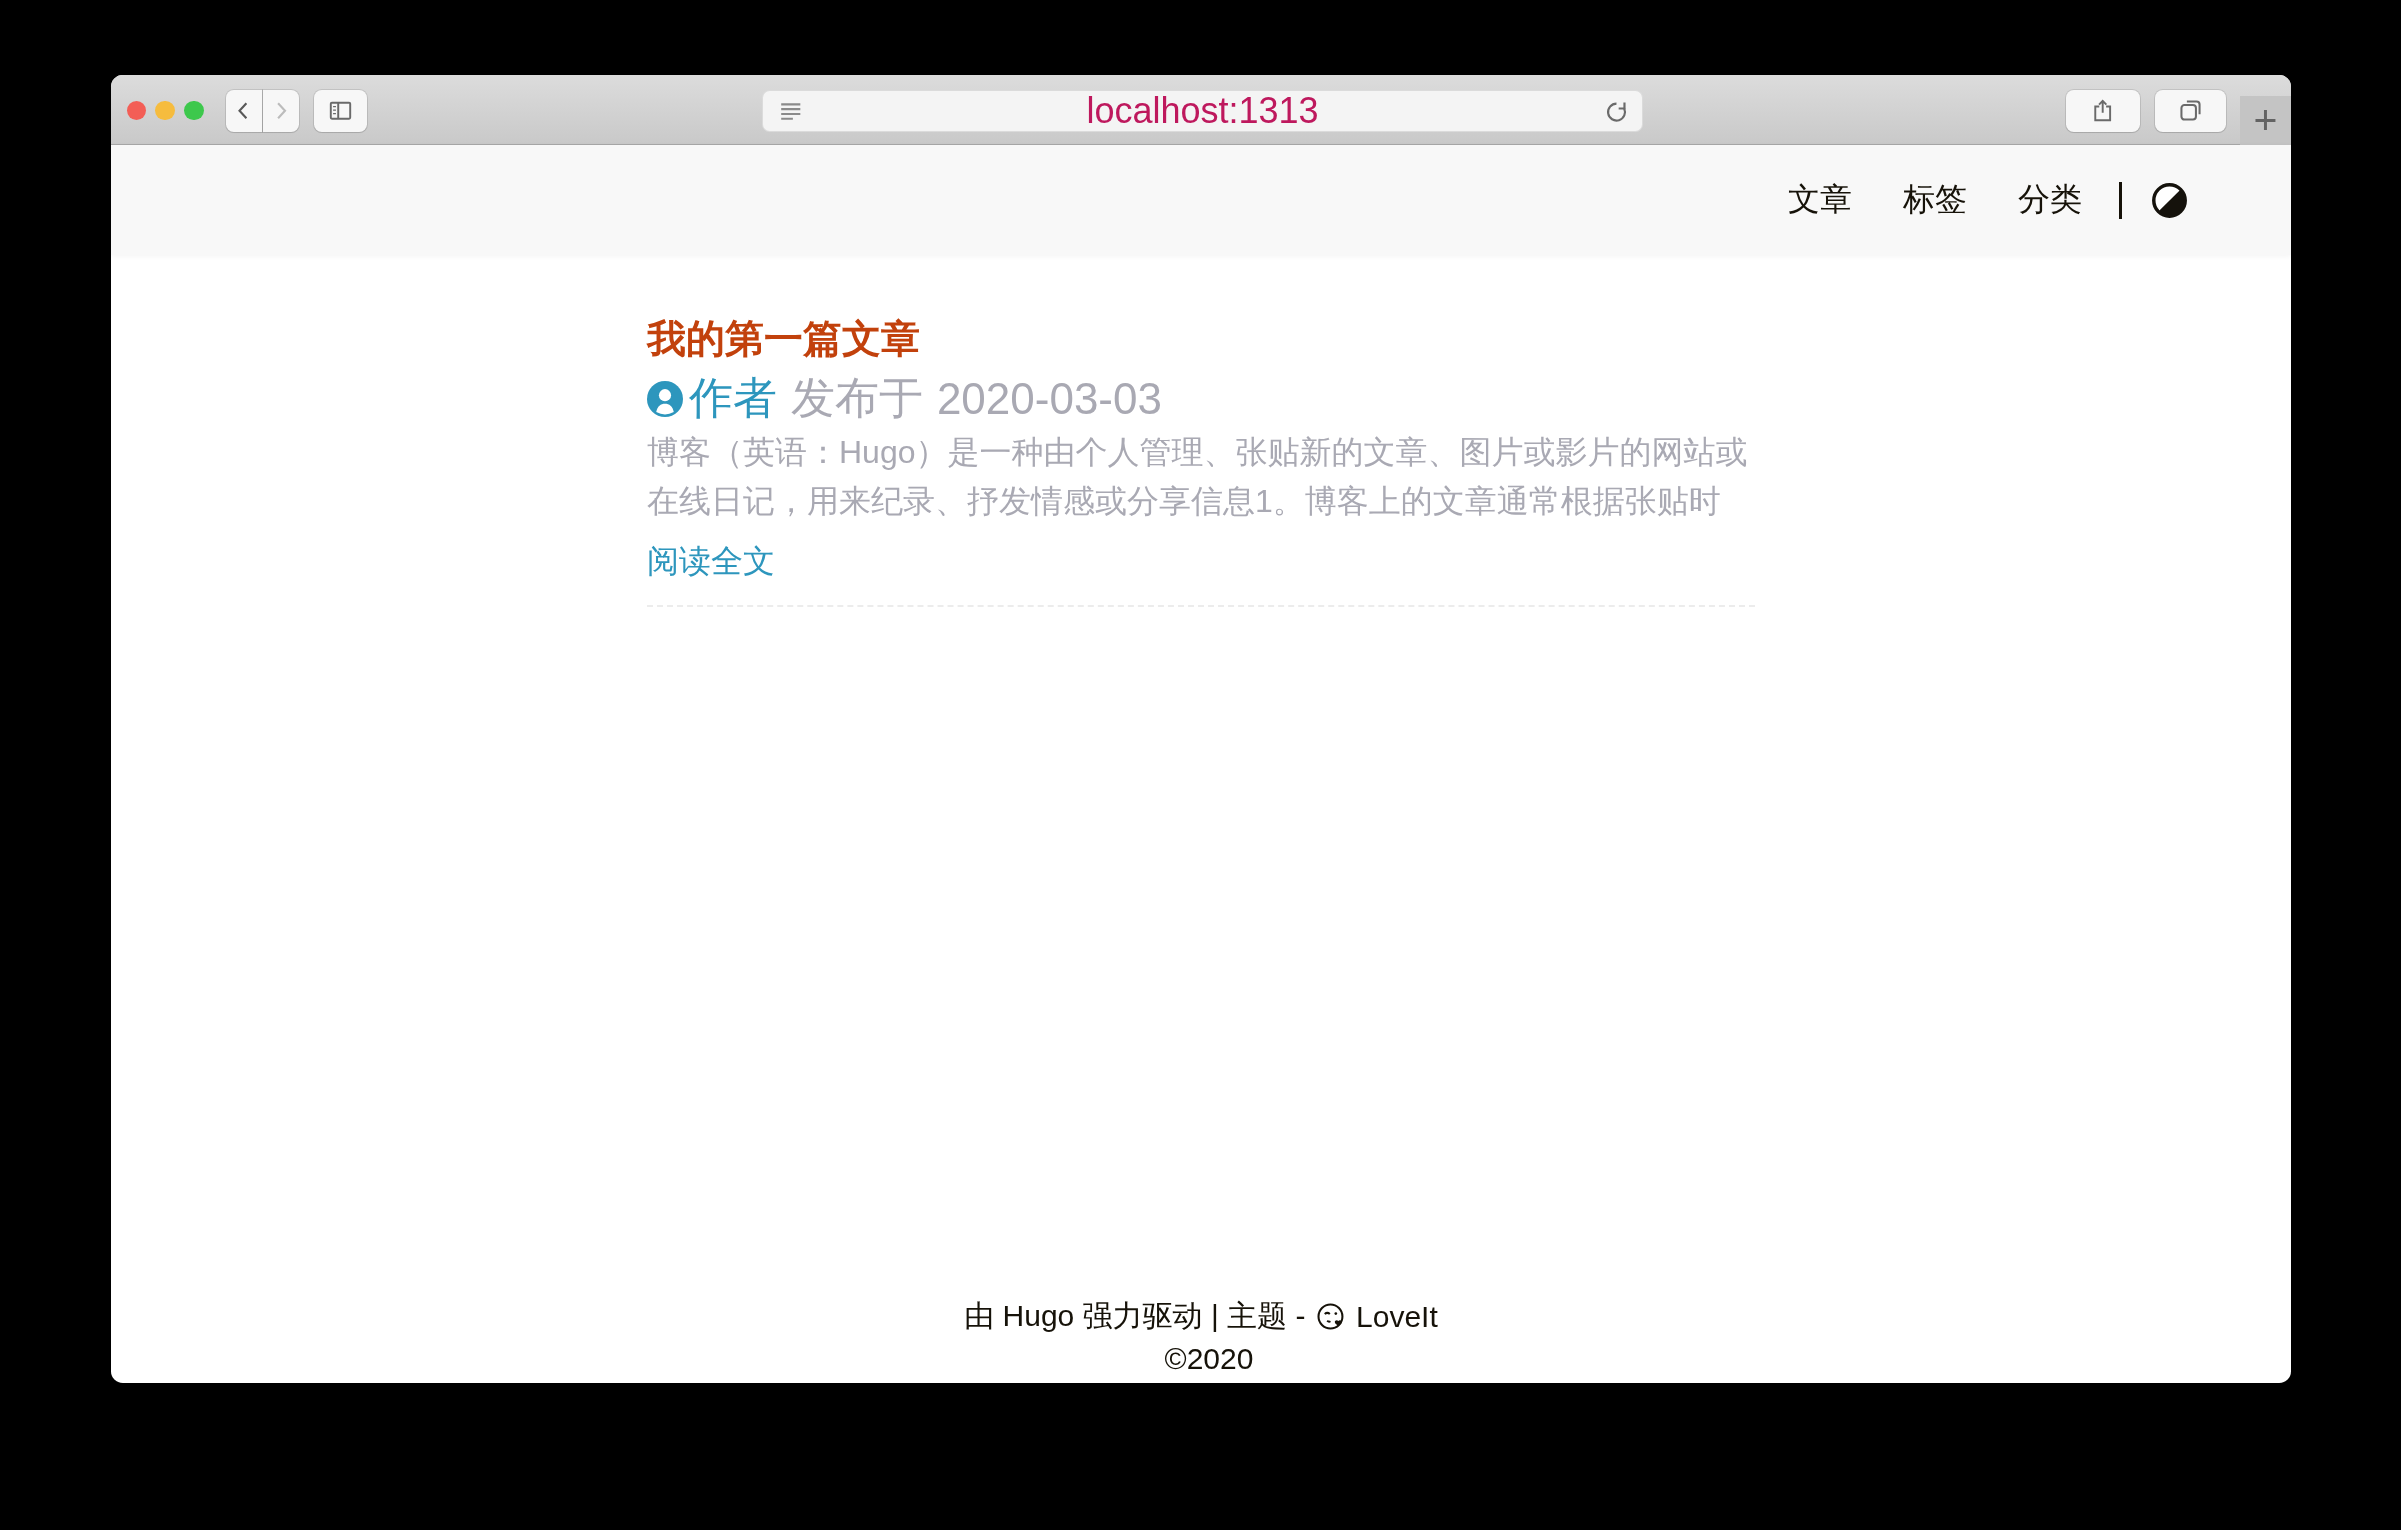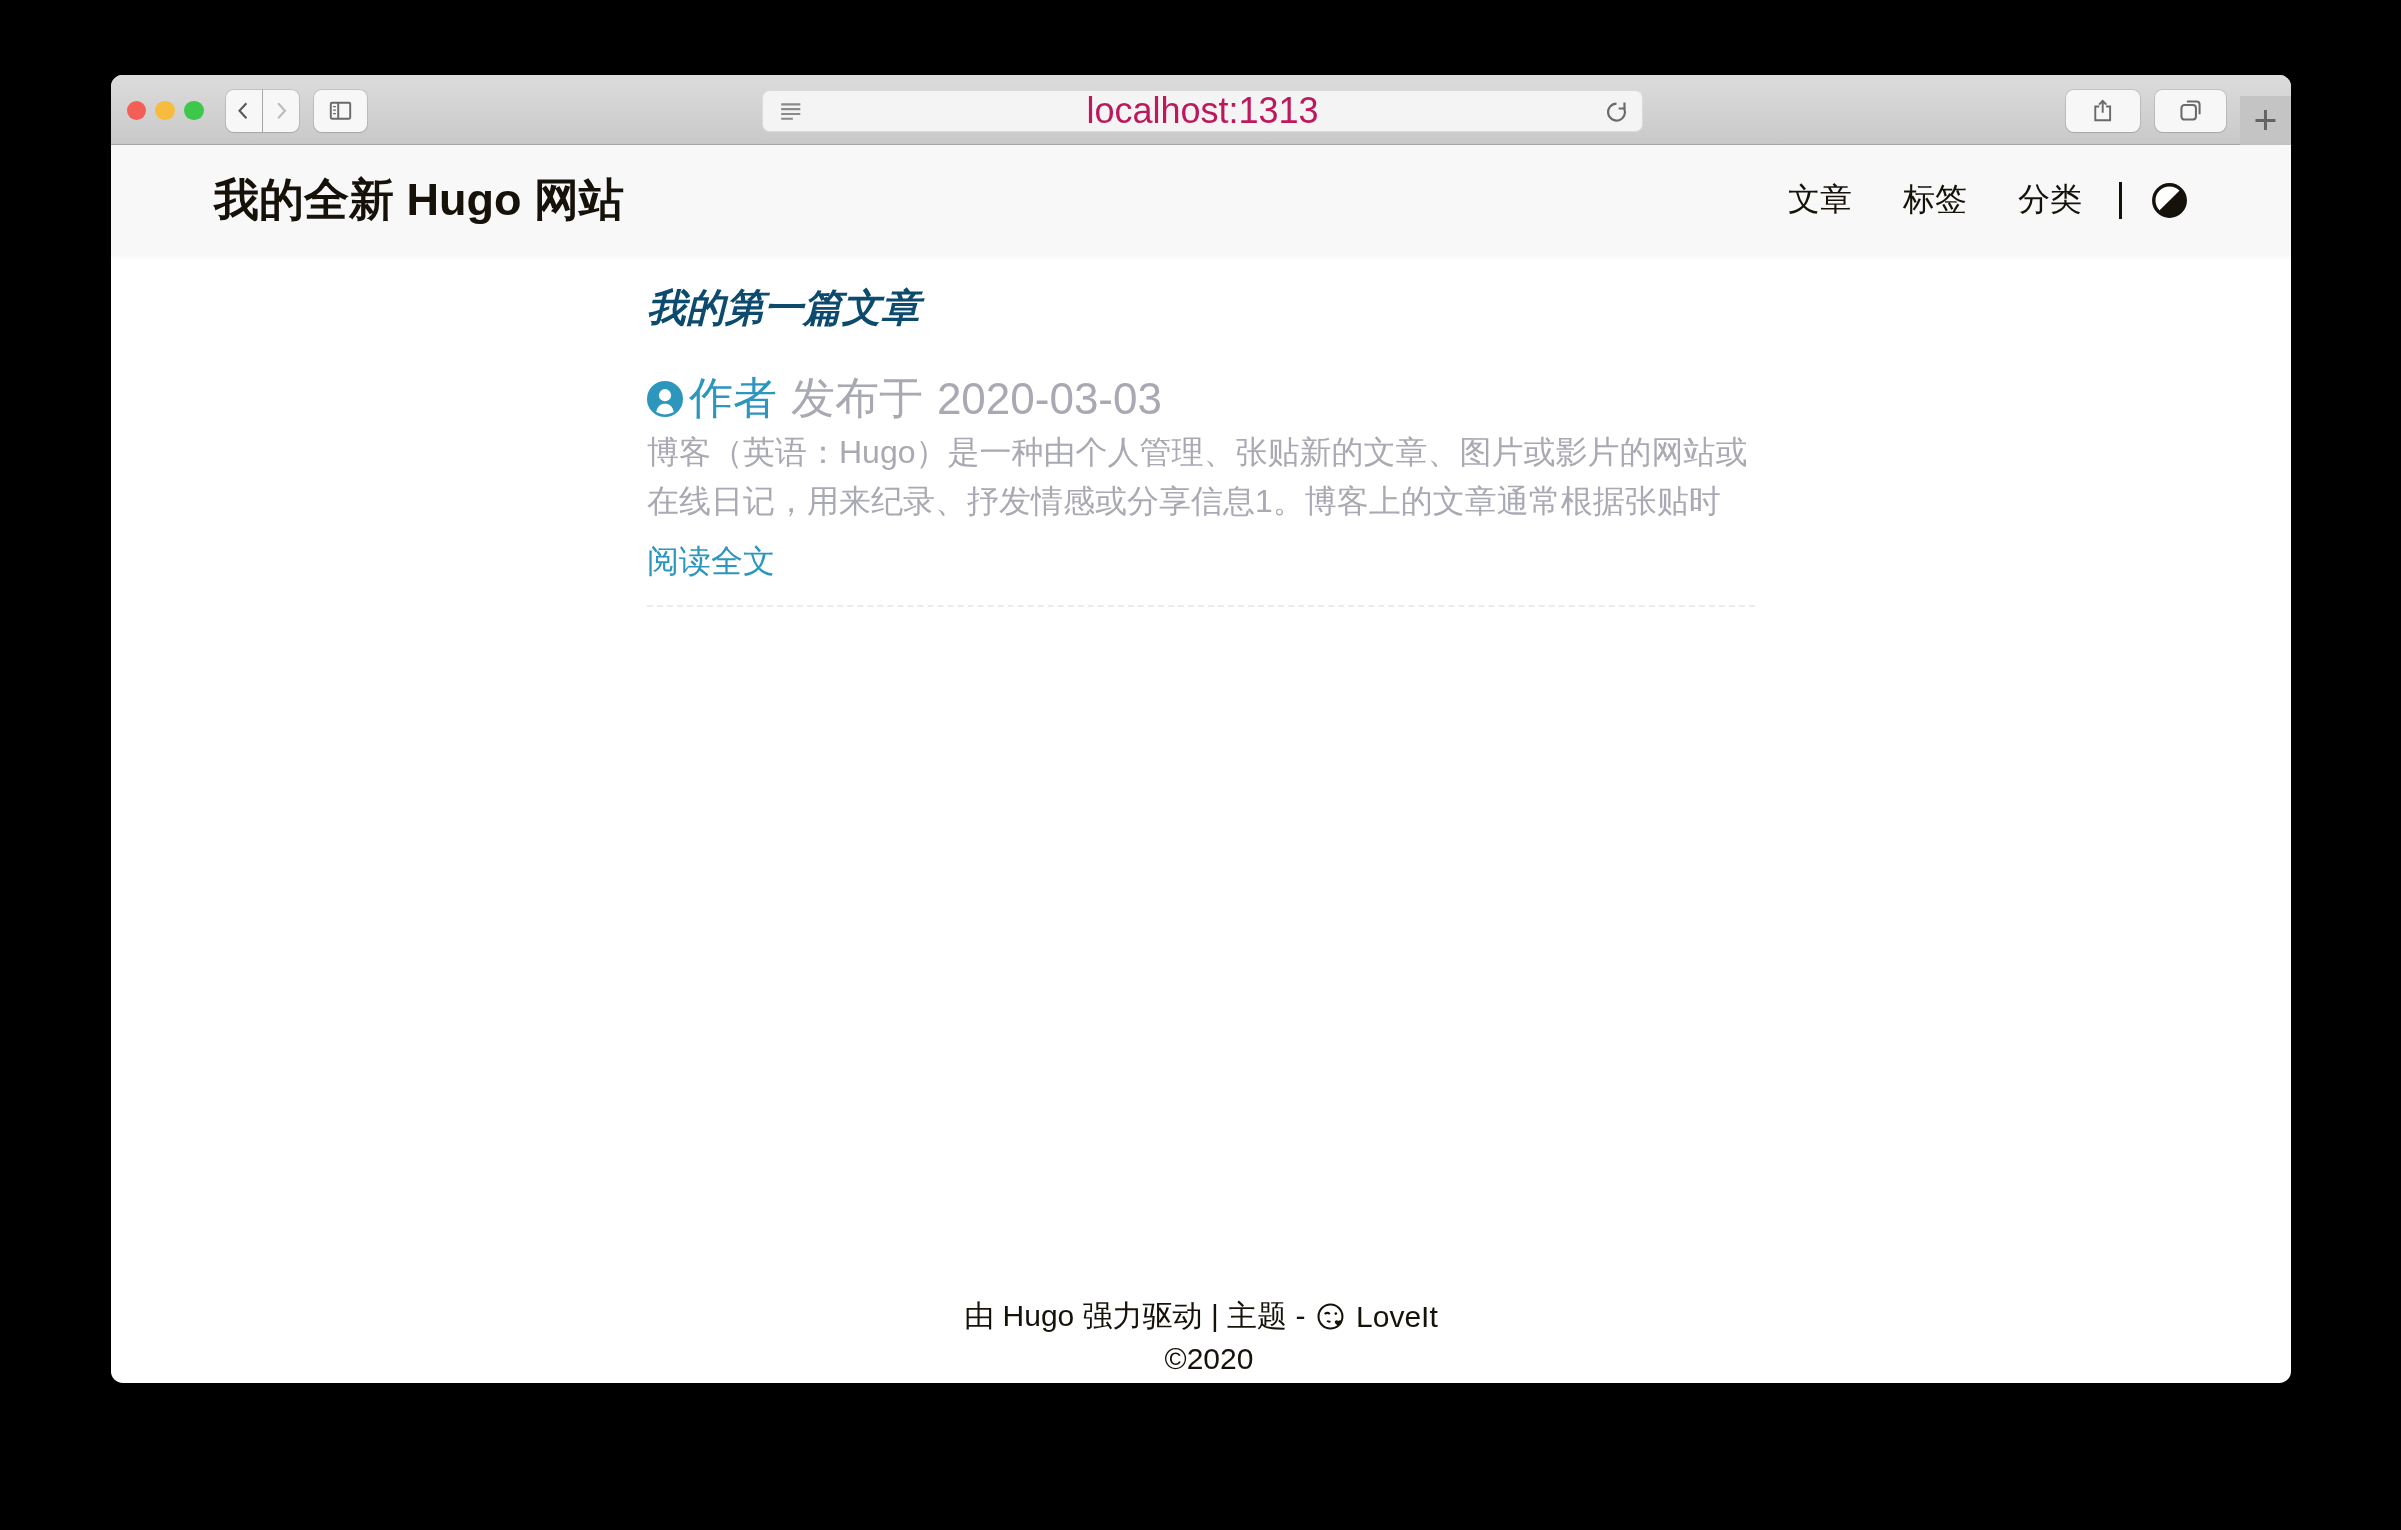--- a/index.html
+++ b/index.html
@@ -45,22 +45,22 @@
   .siteheader { position:absolute; left:0; top:70px; width:100%; height:110px;
     background:#f8f8f8; box-shadow:0 1px 5.9px rgba(0,0,0,.05);
     display:flex; align-items:center; }
   .sitetitle { position:absolute; left:103px; font-size:45px; font-weight:bold; color:#161209; }
   .nav { position:absolute; right:103px; display:flex; align-items:center; }
   .nav-item { font-size:32px; color:#161209; margin-left:51px; cursor:pointer; }
   .nav-sep { width:2.9px; height:37px; background:#161209; margin-left:37px; }
   .theme-toggle { margin-left:29px; width:37px; height:37px; cursor:pointer; }
 
   
-  .post-title { position:absolute; left:536px; top:206px; font-size:39px;
-    font-weight:bold; color:#0c4a6e;font-style:italic; }
+  .post-title { position:absolute; left:536px; top:237px; font-size:39px;
+    font-weight:bold; color:#c2410c; }
   .post-meta { position:absolute; left:536px; top:294px; display:flex; align-items:center;
     font-size:44px; }
   .author-link { display:flex; align-items:center; color:#2d96bd; text-decoration:none; }
   .author-name { margin-left:5.9px; }
   .meta-gray { color:#a9a9b3; margin-left:14px; }
   .post-summary { position:absolute; left:536px; top:353px; width:1117px;
     font-size:32px; line-height:49px; color:#a9a9b3; }
   .read-more { position:absolute; left:536px; top:465px; font-size:32px;
     color:#2d96bd; cursor:pointer; }
   .post-divider { position:absolute; left:536px; top:530px; width:1108px; height:0;
@@ -149,21 +149,20 @@
           <rect x="4.5" y="7.5" width="12" height="12" rx="2.5"></rect>
           <path d="M9 4.5 H17 a2.5 2.5 0 0 1 2.5 2.5 V15"></path>
         </svg>
       </span>
     </div>
 
     <div class="newtab">+</div>
   </div>
 
   <div class="siteheader">
-    <span class="sitetitle">我的全新 Hugo 网站</span>
     <div class="nav">
       <span class="nav-item">文章</span>
       <span class="nav-item">标签</span>
       <span class="nav-item">分类</span>
       <span class="nav-sep"></span>
       <span class="theme-toggle">
         <svg width="37" height="37" viewBox="0 0 32 32">
           <circle cx="16" cy="16" r="13.6" fill="#15120c"></circle>
           <path d="M6.4 25.6 A13.6 13.6 0 0 1 25.6 6.4 Z" fill="#ffffff"></path>
           <circle cx="16" cy="16" r="13.6" fill="none" stroke="#15120c" stroke-width="3"></circle>

